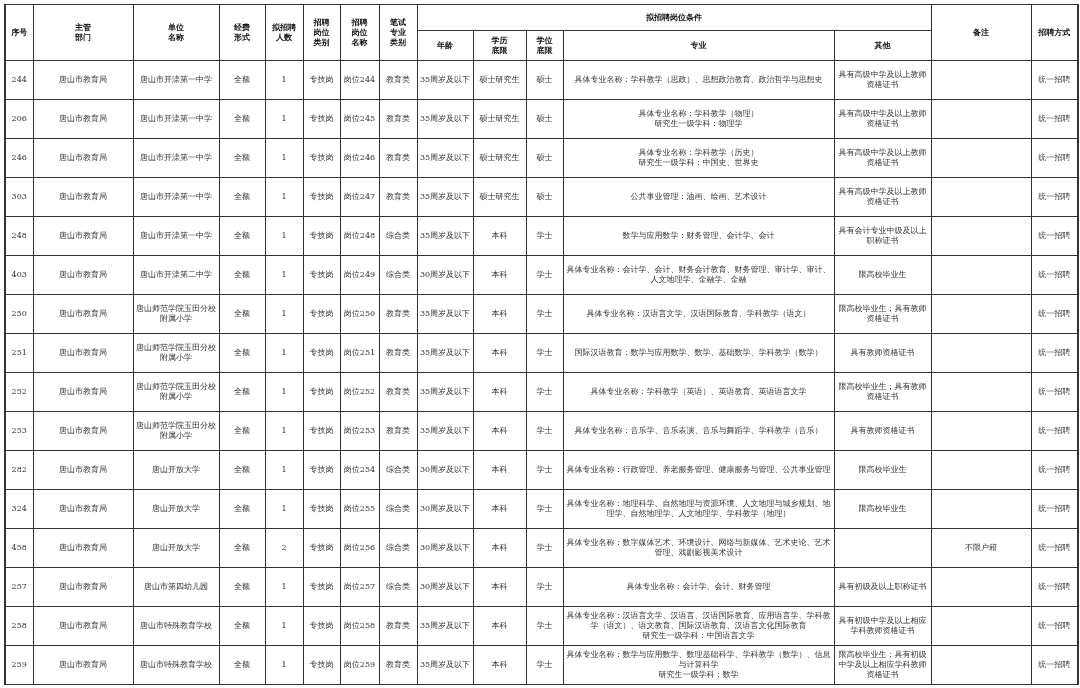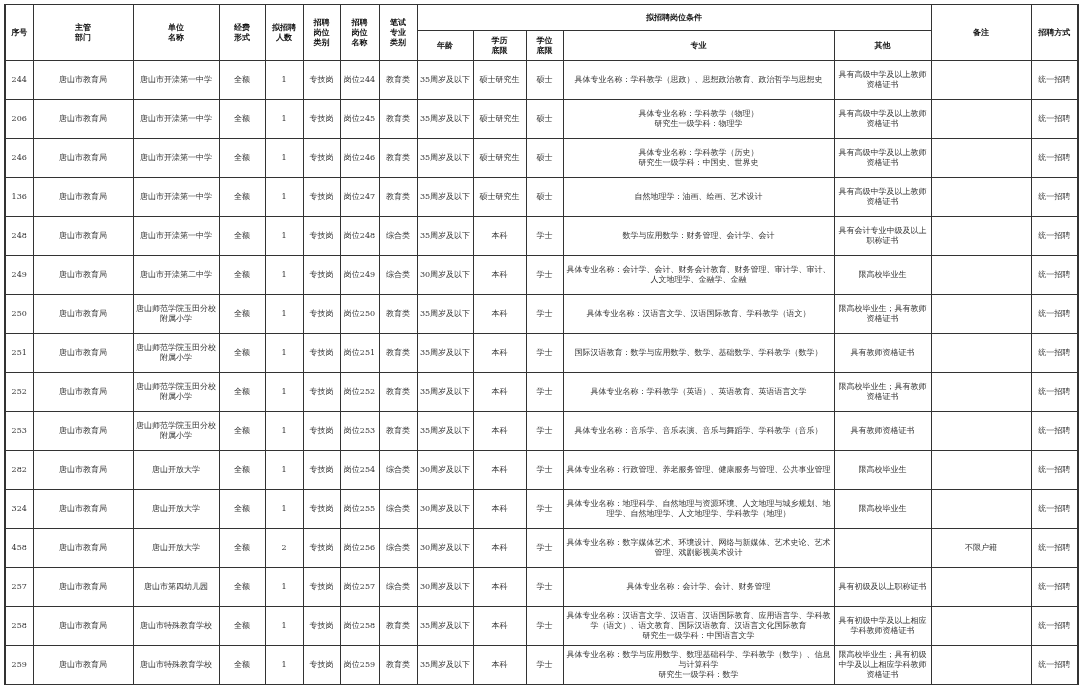--- a/index.html
+++ b/index.html
@@ -127,32 +127,32 @@
         <td>35周岁及以下</td>
         <td>硕士研究生</td>
         <td>硕士</td>
         <td class="left pre">具体专业名称：学科教学（历史）
 研究生一级学科：中国史、世界史</td>
         <td>具有高级中学及以上教师资格证书</td>
         <td></td>
         <td>统一招聘</td>
       </tr>
       <tr>
-        <td>136</td>
+        <td>303</td>
         <td>唐山市教育局</td>
         <td>唐山市开滦第一中学</td>
         <td>全额</td>
         <td>1</td>
         <td>专技岗</td>
         <td>岗位247</td>
         <td>教育类</td>
         <td>35周岁及以下</td>
         <td>硕士研究生</td>
         <td>硕士</td>
-        <td class="left pre">自然地理学：油画、绘画、艺术设计</td>
+        <td class="left pre">公共事业管理：油画、绘画、艺术设计</td>
         <td>具有高级中学及以上教师资格证书</td>
         <td></td>
         <td>统一招聘</td>
       </tr>
       <tr>
         <td>248</td>
         <td>唐山市教育局</td>
         <td>唐山市开滦第一中学</td>
         <td>全额</td>
         <td>1</td>
@@ -161,21 +161,21 @@
         <td>综合类</td>
         <td>35周岁及以下</td>
         <td>本科</td>
         <td>学士</td>
         <td class="left pre">数学与应用数学：财务管理、会计学、会计</td>
         <td>具有会计专业中级及以上职称证书</td>
         <td></td>
         <td>统一招聘</td>
       </tr>
       <tr>
-        <td>249</td>
+        <td>403</td>
         <td>唐山市教育局</td>
         <td>唐山市开滦第二中学</td>
         <td>全额</td>
         <td>1</td>
         <td>专技岗</td>
         <td>岗位249</td>
         <td>综合类</td>
         <td>30周岁及以下</td>
         <td>本科</td>
         <td>学士</td>

